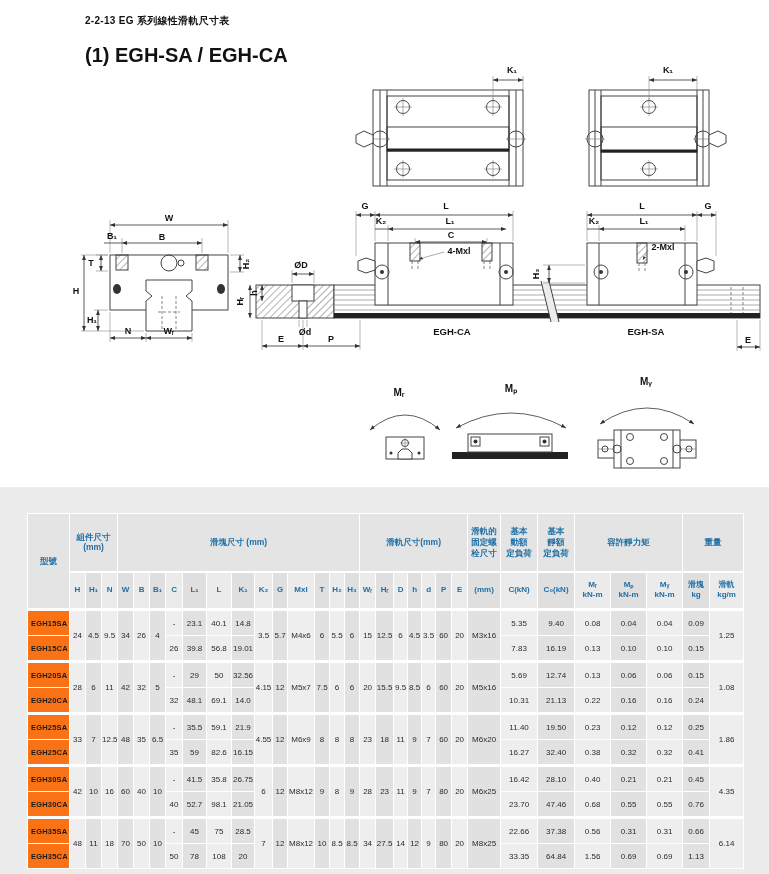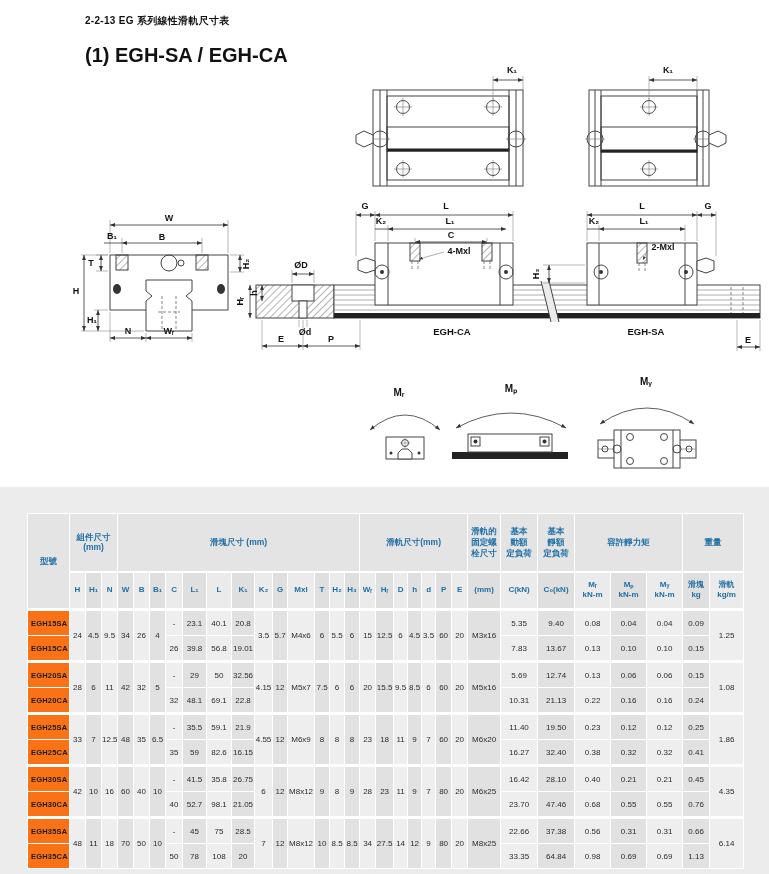--- a/index.html
+++ b/index.html
@@ -411,21 +411,21 @@
           <td class="c-model">EGH15SA</td>
           <td class="c-a" rowspan="2">24</td>
           <td class="c-b" rowspan="2">4.5</td>
           <td class="c-a" rowspan="2">9.5</td>
           <td class="c-b" rowspan="2">34</td>
           <td class="c-a" rowspan="2">26</td>
           <td class="c-b" rowspan="2">4</td>
           <td class="c-a">-</td>
           <td class="c-b">23.1</td>
           <td class="c-a">40.1</td>
-          <td class="c-b">20.8</td>
+          <td class="c-b">14.8</td>
           <td class="c-a" rowspan="2">3.5</td>
           <td class="c-b" rowspan="2">5.7</td>
           <td class="c-a" rowspan="2">M4x6</td>
           <td class="c-b" rowspan="2">6</td>
           <td class="c-a" rowspan="2">5.5</td>
           <td class="c-b" rowspan="2">6</td>
           <td class="c-a" rowspan="2">15</td>
           <td class="c-b" rowspan="2">12.5</td>
           <td class="c-a" rowspan="2">6</td>
           <td class="c-b" rowspan="2">4.5</td>
@@ -441,21 +441,21 @@
           <td class="c-b">0.09</td>
           <td class="c-a" rowspan="2">1.25</td>
         </tr>
         <tr>
           <td class="c-model">EGH15CA</td>
           <td class="c-a">26</td>
           <td class="c-b">39.8</td>
           <td class="c-a">56.8</td>
           <td class="c-b">19.01</td>
           <td class="c-a">7.83</td>
-          <td class="c-b">13.67</td>
+          <td class="c-b">16.19</td>
           <td class="c-a">0.13</td>
           <td class="c-b">0.10</td>
           <td class="c-a">0.10</td>
           <td class="c-b">0.15</td>
         </tr>
         <tr class="gs">
           <td class="c-model">EGH20SA</td>
           <td class="c-a" rowspan="2">28</td>
           <td class="c-b" rowspan="2">6</td>
           <td class="c-a" rowspan="2">11</td>
@@ -486,21 +486,21 @@
           <td class="c-b">0.06</td>
           <td class="c-a">0.06</td>
           <td class="c-b">0.15</td>
           <td class="c-a" rowspan="2">1.08</td>
         </tr>
         <tr>
           <td class="c-model">EGH20CA</td>
           <td class="c-a">32</td>
           <td class="c-b">48.1</td>
           <td class="c-a">69.1</td>
-          <td class="c-b">22.8</td>
+          <td class="c-b">14.0</td>
           <td class="c-a">10.31</td>
           <td class="c-b">21.13</td>
           <td class="c-a">0.22</td>
           <td class="c-b">0.16</td>
           <td class="c-a">0.16</td>
           <td class="c-b">0.24</td>
         </tr>
         <tr class="gs">
           <td class="c-model">EGH25SA</td>
           <td class="c-a" rowspan="2">33</td>
@@ -630,21 +630,21 @@
           <td class="c-a" rowspan="2">6.14</td>
         </tr>
         <tr>
           <td class="c-model">EGH35CA</td>
           <td class="c-a">50</td>
           <td class="c-b">78</td>
           <td class="c-a">108</td>
           <td class="c-b">20</td>
           <td class="c-a">33.35</td>
           <td class="c-b">64.84</td>
-          <td class="c-a">0.98</td>
+          <td class="c-a">1.56</td>
           <td class="c-b">0.69</td>
           <td class="c-a">0.69</td>
           <td class="c-b">1.13</td>
         </tr>
       </tbody>
     </table>
 
 </div>
 
 </body></html>

